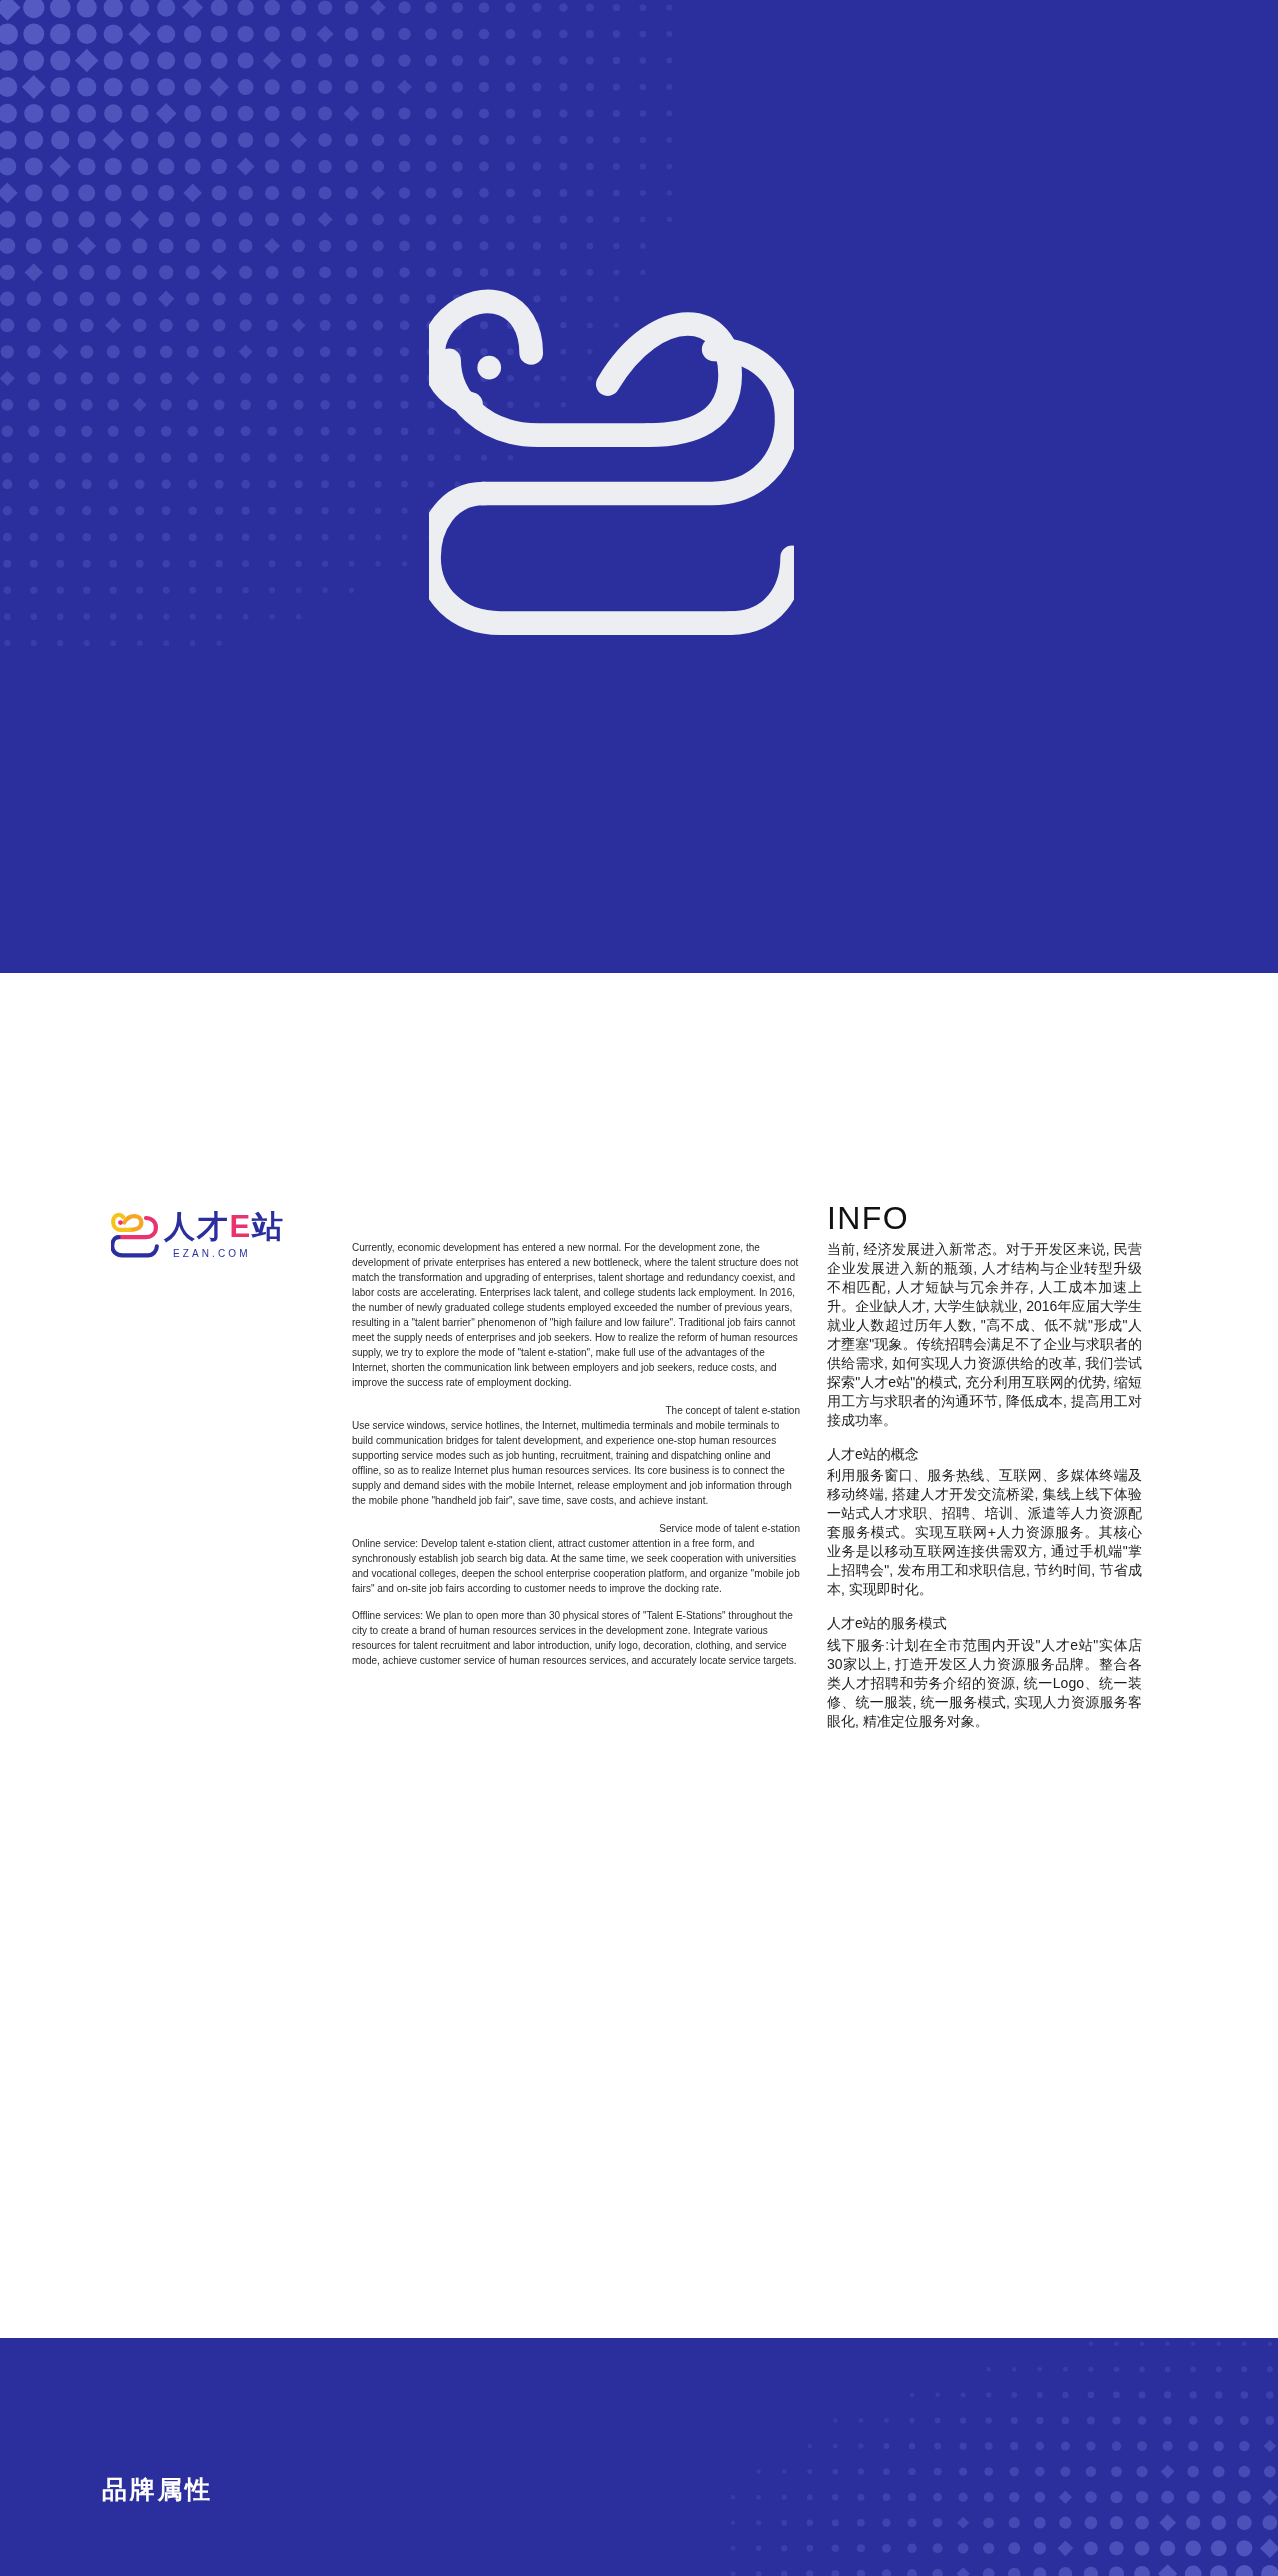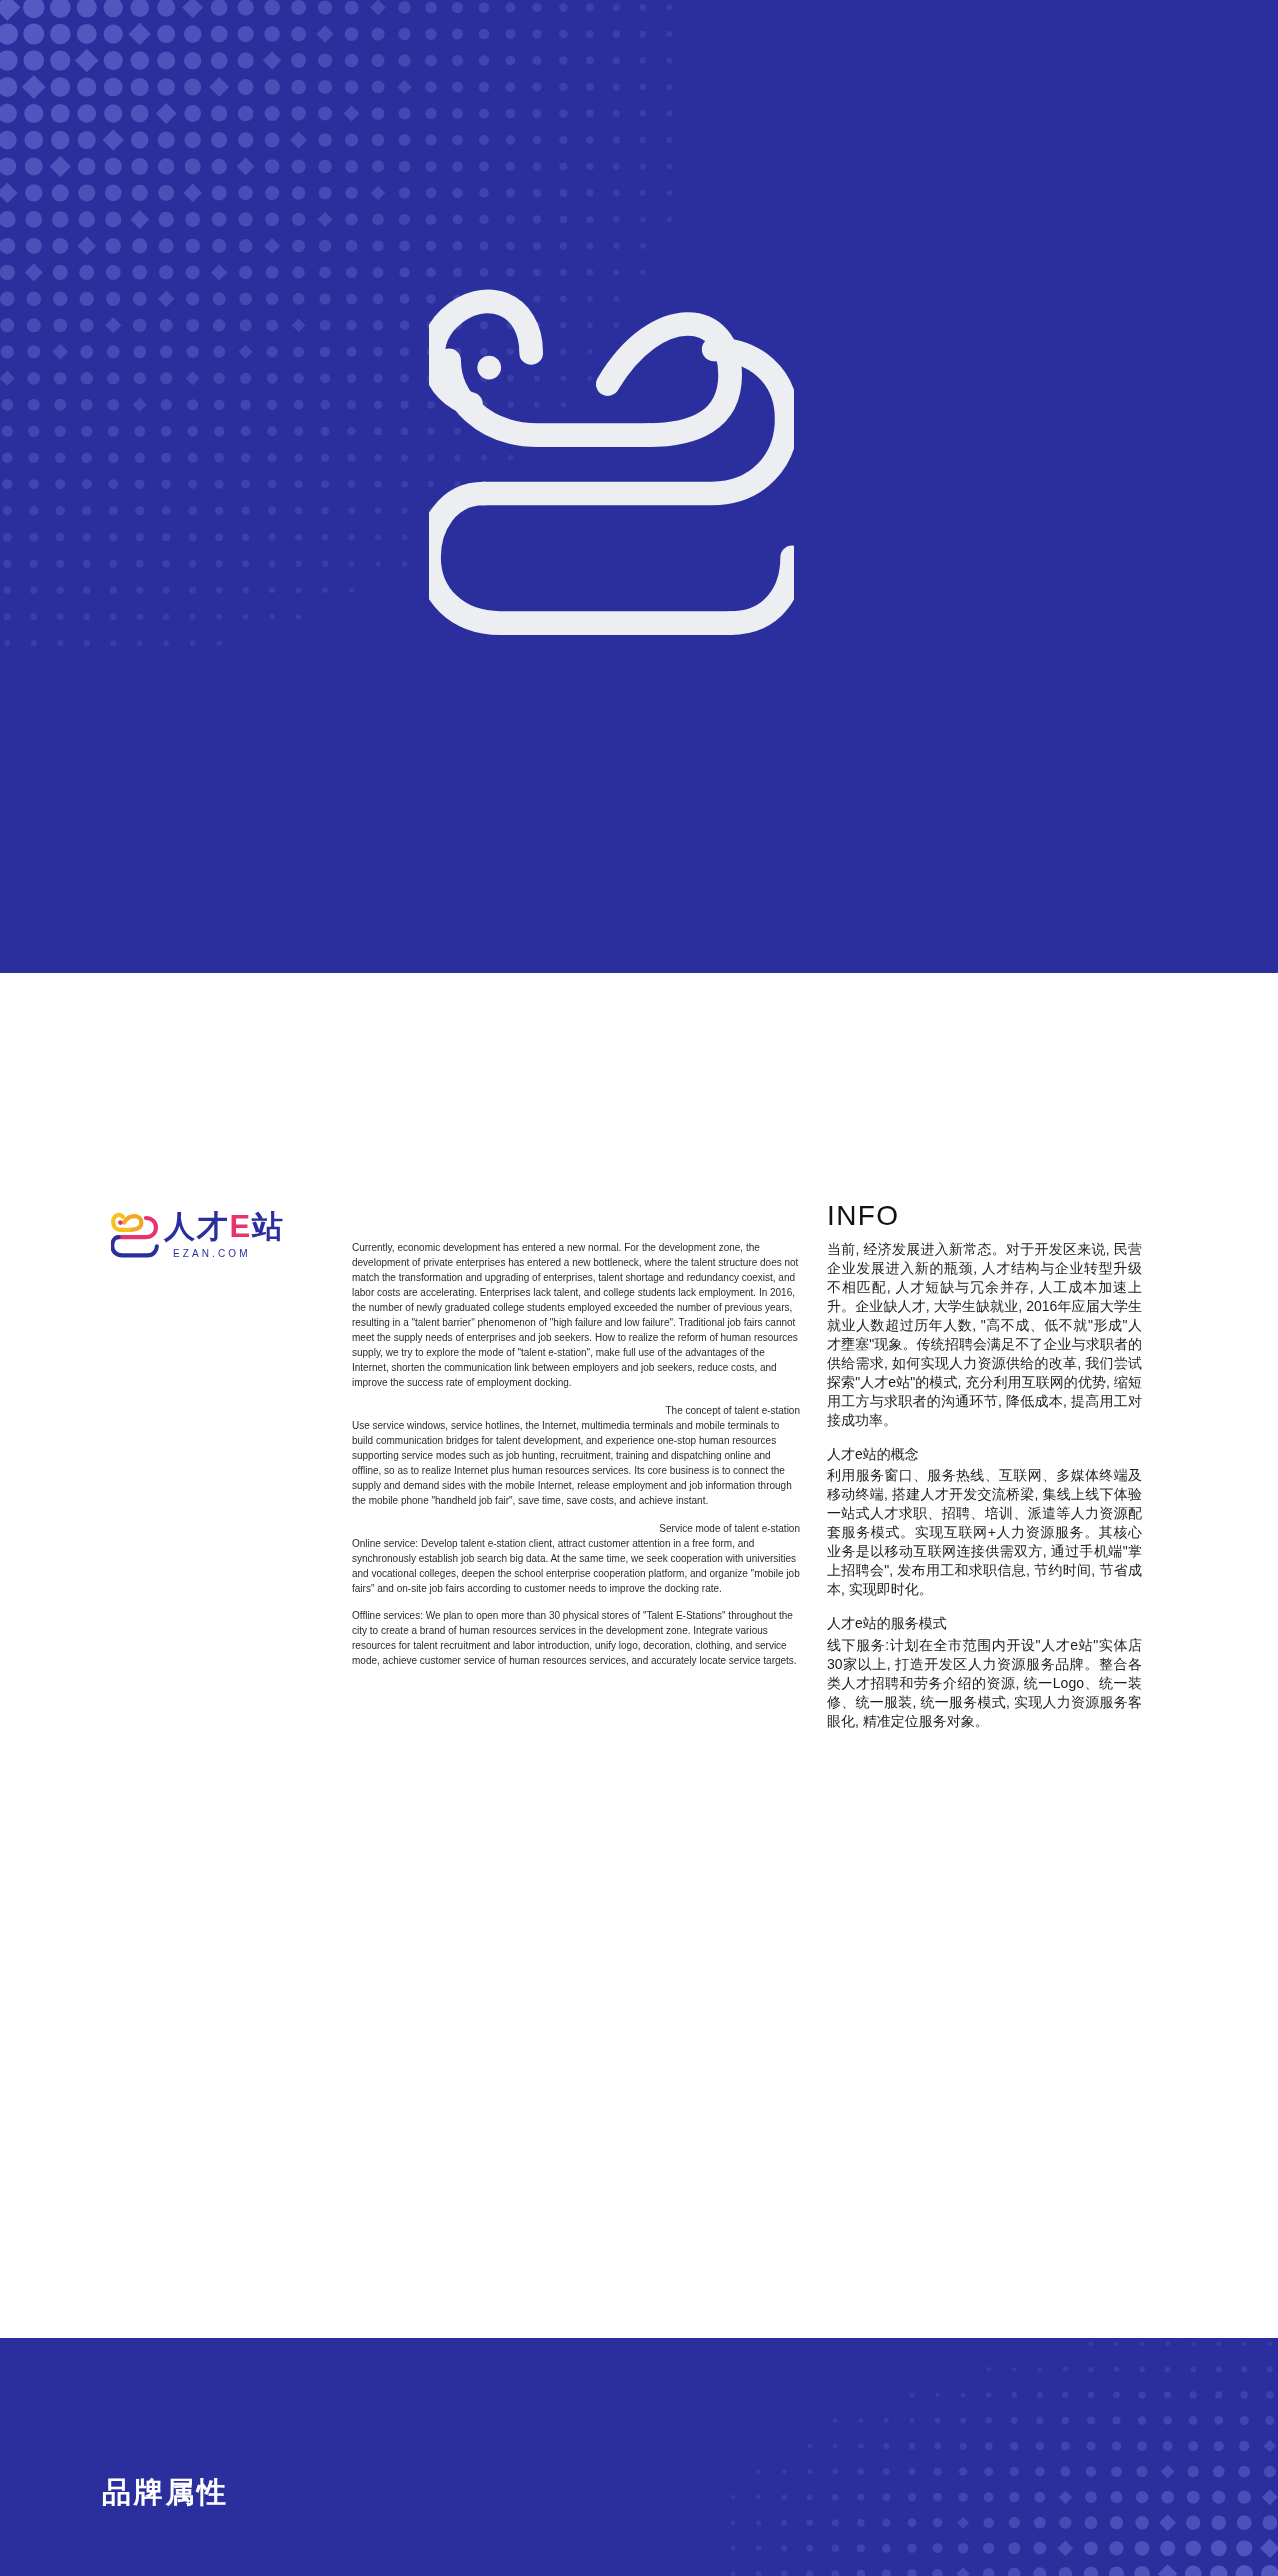--- a/index.html
+++ b/index.html
@@ -107,21 +107,21 @@
   }
   .col-en .sub-h {
     margin-bottom: 0;
     text-align: right;
   }
 
   .info-title {
     position: absolute;
     left: 827px;
     top: 227px;
-    font-size: 28px;
+    font-size: 32px;
     letter-spacing: 1.4px;
     color: #111111;
     font-weight: normal;
   }
 
   .col-cn {
     position: absolute;
     left: 827px;
     top: 267px;
     width: 315px;
@@ -151,21 +151,21 @@
     position: absolute;
     right: 0;
     top: 0;
     width: 566px;
     height: 238px;
   }
   .footer-title {
     position: absolute;
     left: 102px;
     top: 135px;
-    font-size: 29px;
+    font-size: 25px;
     letter-spacing: 2.7px;
     color: #ffffff;
     font-weight: bold;
   }
 </style>
 </head>
 <body>
 
 <div class="page">
 

